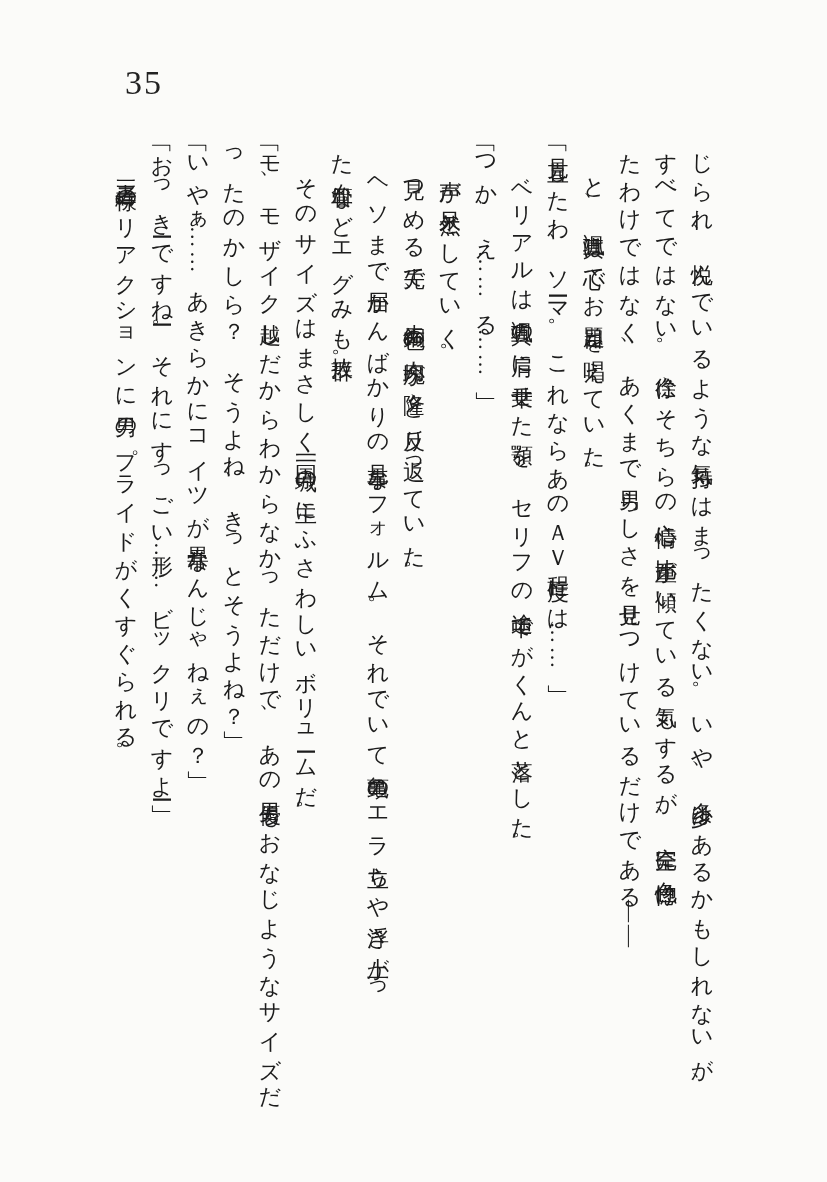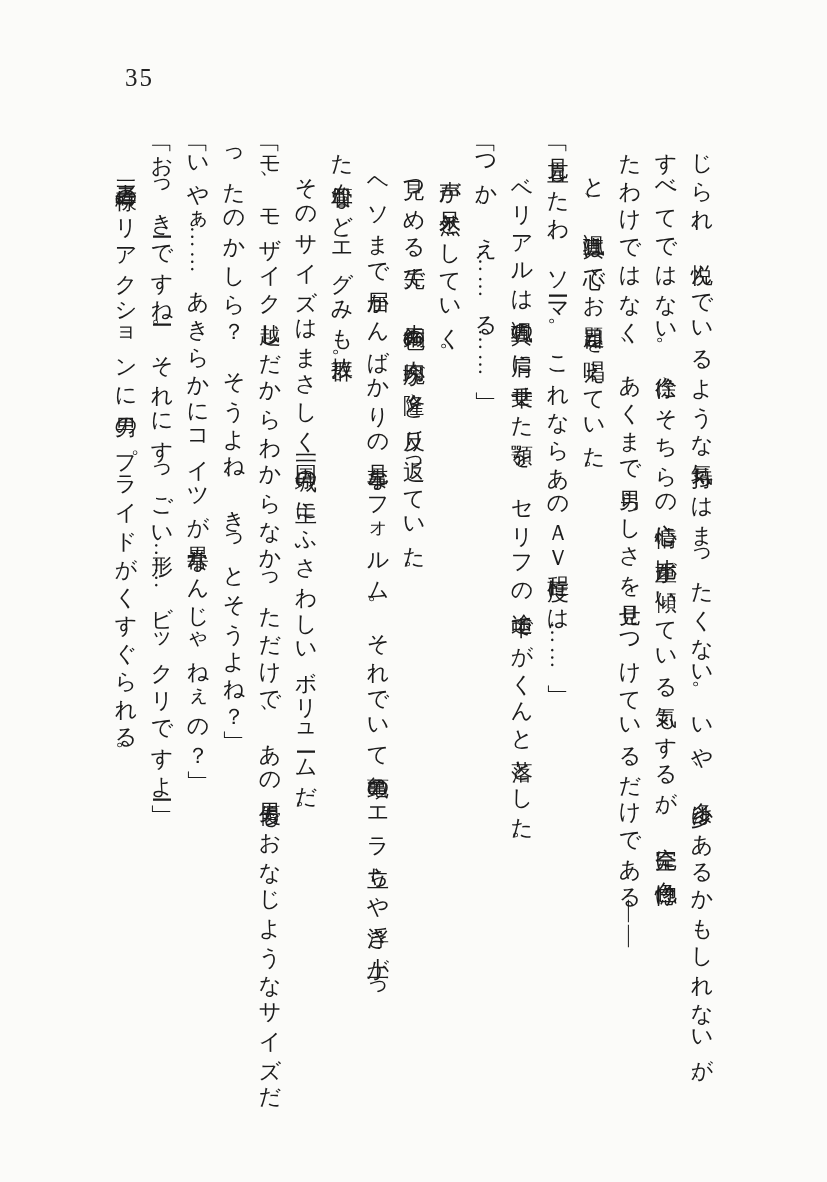--- a/index.html
+++ b/index.html
@@ -16,21 +16,21 @@
     color: #1c1c1c;
   }
   .book-page {
     position: absolute;
     inset: 0;
   }
   .page-number {
     position: absolute;
     top: 64px;
     left: 125px;
-    font-size: 25px;
+    font-size: 34px;
     letter-spacing: 2px;
     color: #222;
   }
   .text-block {
     position: absolute;
     top: 138px;
     right: 107px;
     height: 978px;
     writing-mode: vertical-rl;
     text-orientation: mixed;

